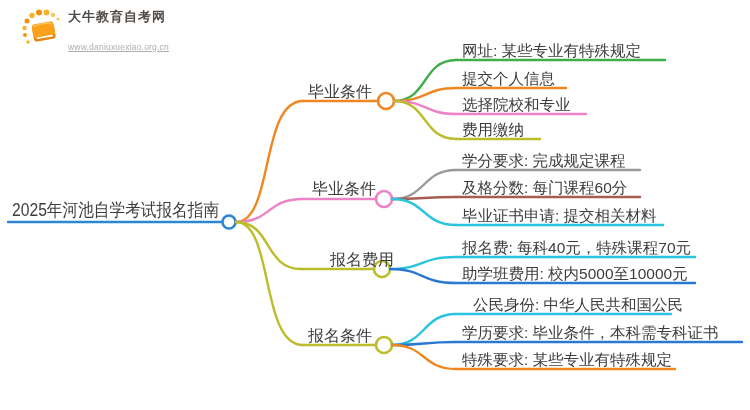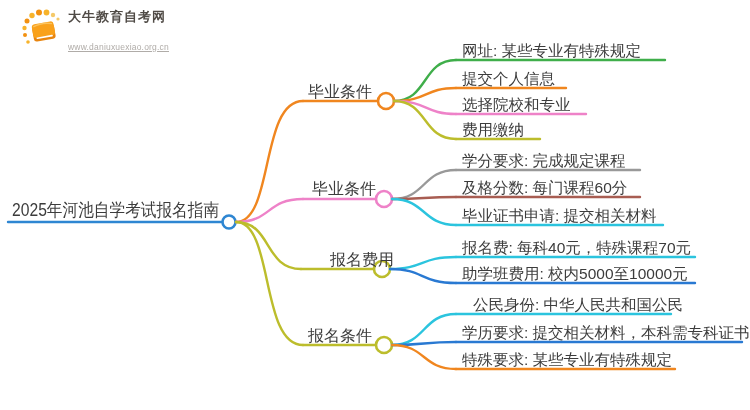--- a/index.html
+++ b/index.html
@@ -113,16 +113,16 @@
   <div class="label sub-label" style="left:462px;top:121px;">费用缴纳</div>
 
   <div class="label sub-label" style="left:462px;top:152px;">学分要求: 完成规定课程</div>
   <div class="label sub-label" style="left:462px;top:179px;">及格分数: 每门课程60分</div>
   <div class="label sub-label" style="left:462px;top:207px;">毕业证书申请: 提交相关材料</div>
 
   <div class="label sub-label" style="left:462px;top:239px;">报名费: 每科40元，特殊课程70元</div>
   <div class="label sub-label" style="left:462px;top:265px;">助学班费用: 校内5000至10000元</div>
 
   <div class="label sub-label" style="left:473px;top:296px;">公民身份: 中华人民共和国公民</div>
-  <div class="label sub-label" style="left:462px;top:324px;">学历要求: 提交相关材料，本科需专科证书</div>
+  <div class="label sub-label" style="left:462px;top:324px;">学历要求: 毕业条件，本科需专科证书</div>
   <div class="label sub-label" style="left:462px;top:351px;">特殊要求: 某些专业有特殊规定</div>
 
 </div>
 
 </body></html>

